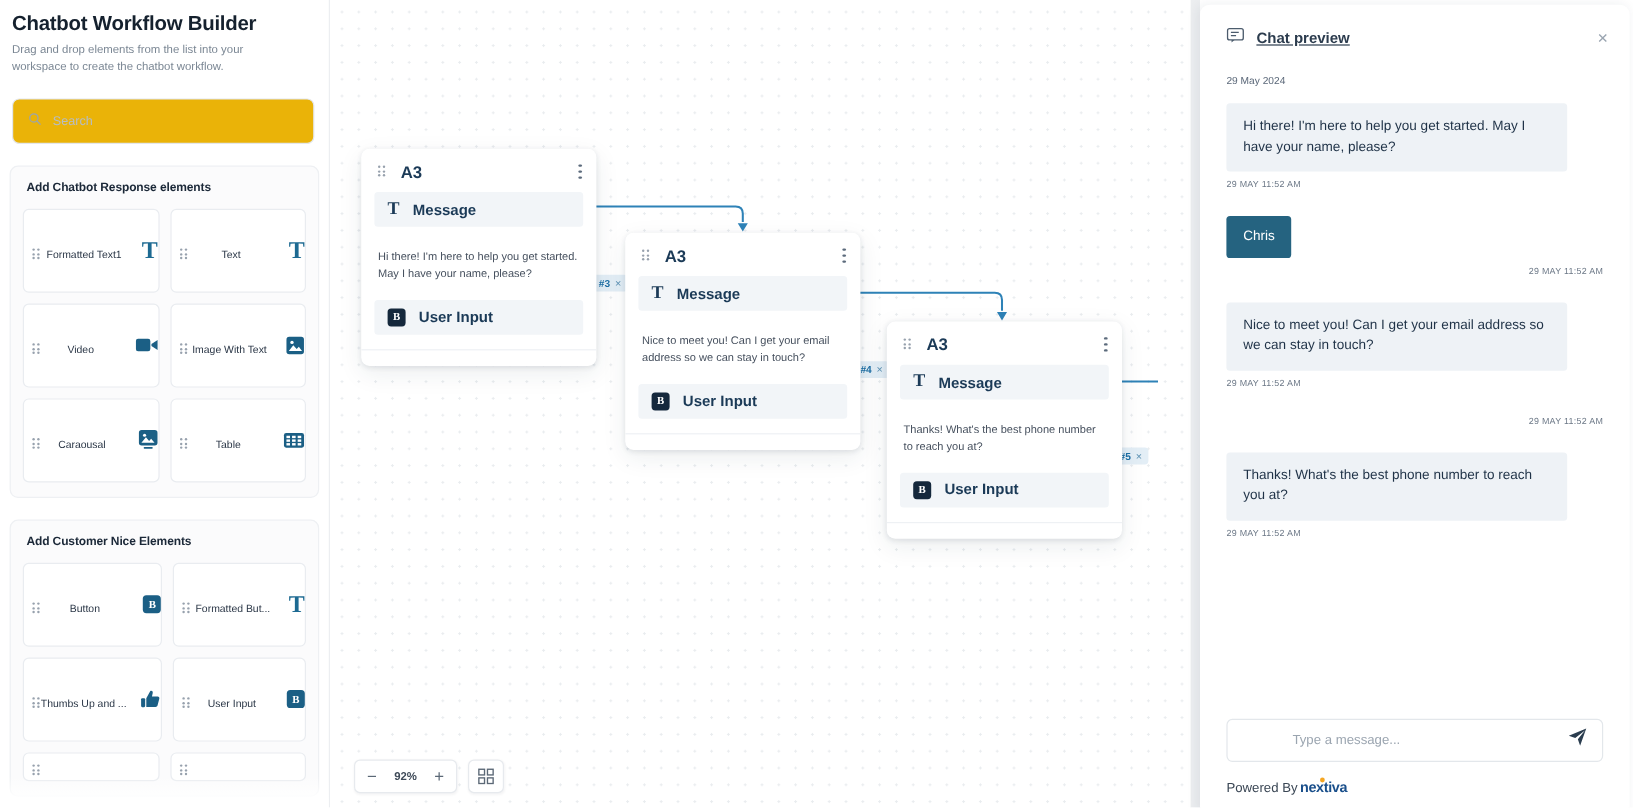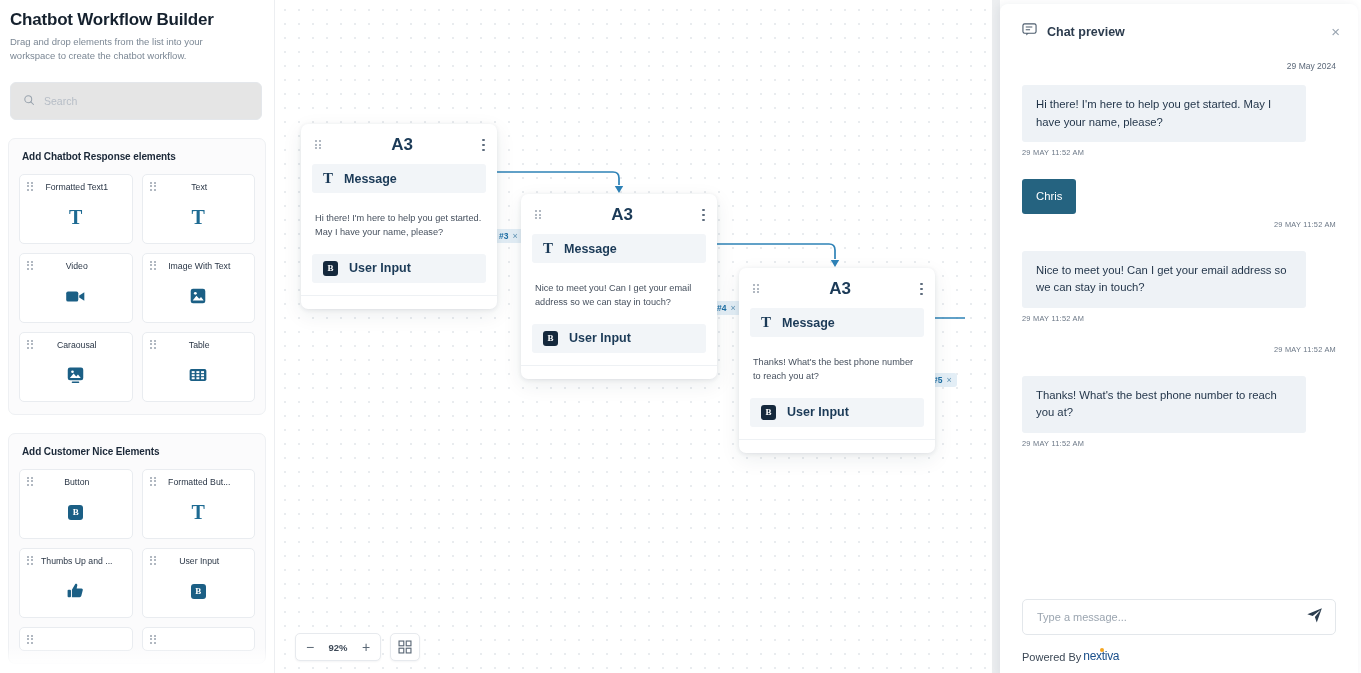--- a/index.html
+++ b/index.html
@@ -26,21 +26,21 @@
     color: #15212e; padding: 10px 12px 0 10px;
   }
   .sb-sub {
     font-size: 9.5px; color: #7b8794; line-height: 1.5;
     padding: 5px 30px 0 10px;
   }
   .search-wrap { padding: 18px 12px 0 10px; }
   .search-box {
     height: 38px; border: 1px solid #e4e7eb; border-radius: 6px;
     display: flex; align-items: center; gap: 9px; padding: 0 12px;
-    background: #e5e5e5;
+    background: #eab308;
   }
   .search-box input {
     border: none; outline: none; font-size: 10.5px; color: #3c4757;
     font-family: "Liberation Sans", sans-serif; width: 100%; background: transparent;
   }
   .search-box input::placeholder { color: #b6bdc6; }
 
   .sb-section {
     margin: 18px 8px 0 8px;
     background: #fbfbfc;
@@ -49,21 +49,21 @@
     padding: 12px 10px 12px 10px;
   }
   .sb-section-title {
     font-size: 10px; font-weight: bold; color: #1b2838;
     margin-bottom: 12px; padding-left: 3px; letter-spacing: -0.1px;
   }
   .el-grid { display: grid; grid-template-columns: 1fr 1fr; gap: 9px; }
   .el-card {
     background: #ffffff; border: 1px solid #e9ecf0; border-radius: 5px;
     height: 70px; position: relative; cursor: grab;
-    display: flex; flex-direction: column; align-items: center;
+    display: flex; flex-direction: row; align-items: center;
   }
   .el-top { display: flex; align-items: center; width: 100%; padding: 7px 6px 0 7px; }
   .el-label {
     flex: 1; text-align: center; font-size: 8.7px; color: #2a3646;
     white-space: nowrap; overflow: hidden; text-overflow: ellipsis;
     padding-right: 6px;
   }
   .dots6 {
     width: 7px; height: 10px; flex: 0 0 7px;
     display: grid; grid-template-columns: 2px 2px; grid-template-rows: 2px 2px 2px;
@@ -97,21 +97,21 @@
   }
   .node {
     position: absolute; background: #ffffff; border-radius: 7px;
     box-shadow: 0 1px 4px rgba(25,45,70,.10), 0 6px 20px rgba(25,45,70,.08);
     width: 196px; overflow: hidden;
   }
   .node-head {
     display: flex; align-items: center; gap: 12px;
     padding: 11px 12px 9px 14px;
   }
-  .node-title { font-size: 17px; font-weight: bold; color: #1b3a57; flex: 1; letter-spacing: -.1px; text-align: center; }
+  .node-title { font-size: 14px; font-weight: bold; color: #1b3a57; flex: 1; letter-spacing: -.1px; }
   .kebab { width: 3px; display: flex; flex-direction: column; gap: 2.5px; cursor: pointer; }
   .kebab i { width: 2.6px; height: 2.6px; border-radius: 50%; background: #5c6b7c; display: block; }
   .node-row {
     display: flex; align-items: center; gap: 11px;
     background: #f2f5f8; margin: 0 11px; padding: 7px 11px; border-radius: 3px;
   }
   .node-row-label { font-size: 12.5px; font-weight: bold; color: #1b3a57; }
   .node-text {
     font-size: 9.2px; color: #46505e; line-height: 1.55;
     padding: 18px 14px 14px 14px;
@@ -156,49 +156,49 @@
     position: relative; padding: 0; overflow: hidden;
     display: flex; flex-direction: column;
     box-shadow: -2px 0 10px rgba(30,45,65,.07);
     border-radius: 8px 8px 0 0;
     margin: 4px 3px 9px 0;
   }
   .chat-head {
     display: flex; align-items: center; gap: 10px;
     padding: 18px 18px 6px 22px;
   }
-  .chat-head-title { font-size: 12.5px; font-weight: bold; color: #2c3c4e; flex: 1; }
+  .chat-head-title { font-size: 12.5px; font-weight: bold; color: #2c3c4e; flex: 1; text-decoration: underline; }
   .chat-close { color: #9aa5b1; font-size: 15px; cursor: pointer; line-height: 1; }
   .chat-body { flex: 1 1 auto; padding: 8px 22px 0 22px; overflow: hidden; }
-  .chat-date { text-align: right; font-size: 8.5px; color: #5b6879; margin: 6px 0 14px 0; }
+  .chat-date { text-align: left; font-size: 8.5px; color: #5b6879; margin: 6px 0 14px 0; }
   .bubble-bot {
     background: #eef2f6; color: #1f3247; font-size: 11.3px; line-height: 1.55;
     padding: 11px 14px; border-radius: 3px; max-width: 284px;
   }
   .bubble-user {
     background: #256380; color: #ffffff; font-size: 11.3px; line-height: 1.5;
     padding: 9px 14px; border-radius: 3px; display: inline-block; max-width: 284px;
   }
   .msg { margin-bottom: 6px; }
   .msg.right { text-align: left; }
   .stamp { font-size: 7.4px; font-weight: normal; color: #6b7786; letter-spacing: .25px; margin: 6px 0 22px 0; }
   .stamp.right { text-align: right; }
   .chat-foot { padding: 0 22px 14px 22px; }
   .chat-input {
     border: 1px solid #e3e7eb; border-radius: 5px; height: 36px;
     display: flex; align-items: center; padding: 0 12px 0 14px; background: #fff;
   }
   .chat-input input {
     flex: 1; border: none; outline: none; background: transparent;
-    font-size: 11px; color: #33404f; font-family: "Liberation Sans", sans-serif;
+    font-size: 11px; color: #33404f; font-family: "Liberation Sans", sans-serif; margin-left: 40px;
   }
   .chat-input input::placeholder { color: #9ba5b0; }
   .powered { display: flex; align-items: flex-end; gap: 2px; margin-top: 14px; }
   .powered-label { font-size: 11px; color: #3b4755; }
-  .nextiva { font-size: 12px; font-weight: normal; color: #1a4f8b; letter-spacing: -.3px; position: relative; }
+  .nextiva { font-size: 12px; font-weight: bold; color: #1a4f8b; letter-spacing: -.3px; position: relative; }
   .nextiva .dot {
     position: absolute; width: 4px; height: 4px; border-radius: 50%;
     background: #f5a623; top: -1px; left: 17px;
   }
 </style>
 </head>
 <body>
 
 <div id="app">
 

